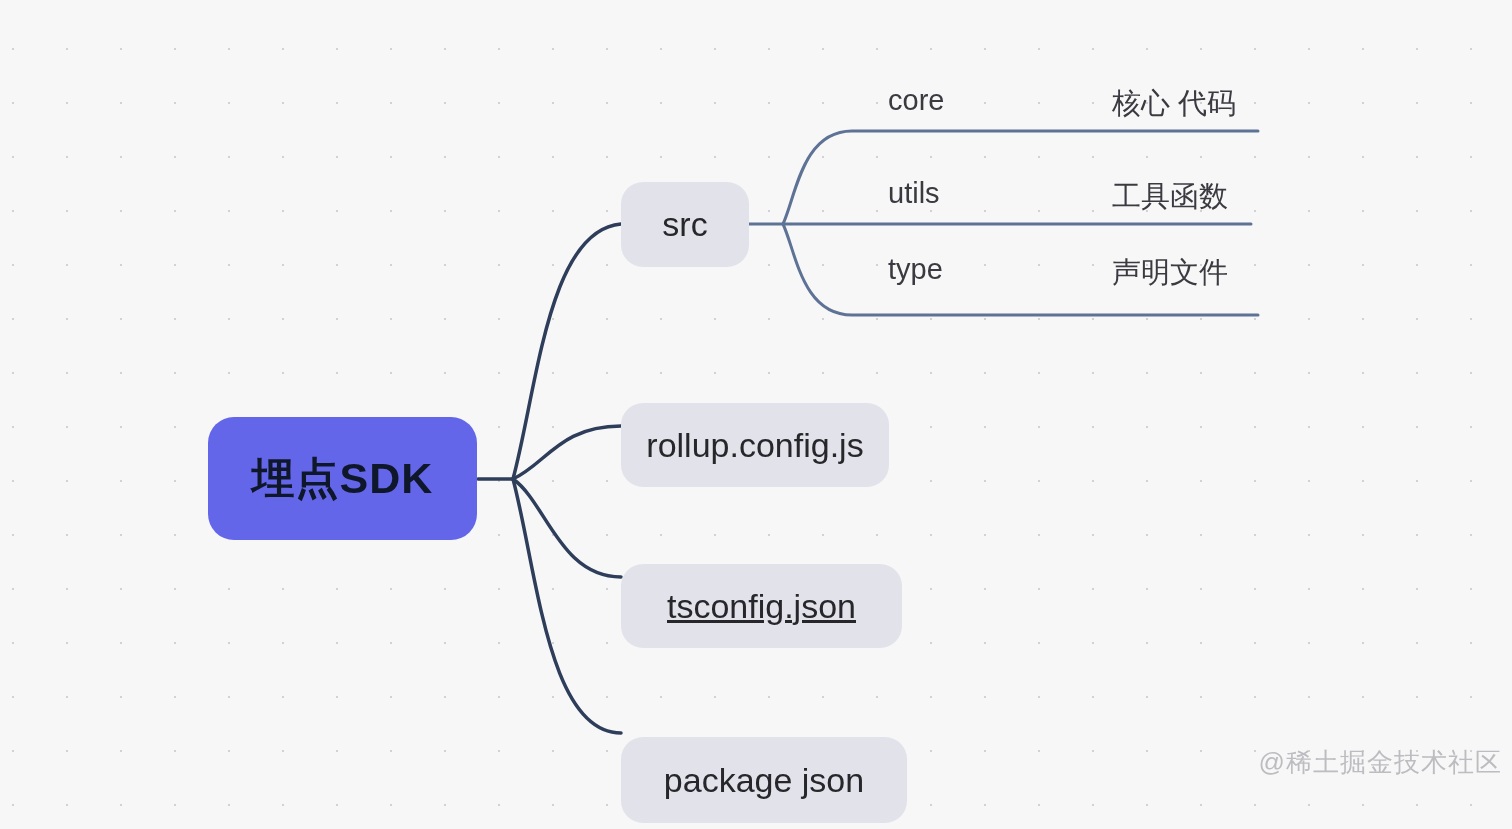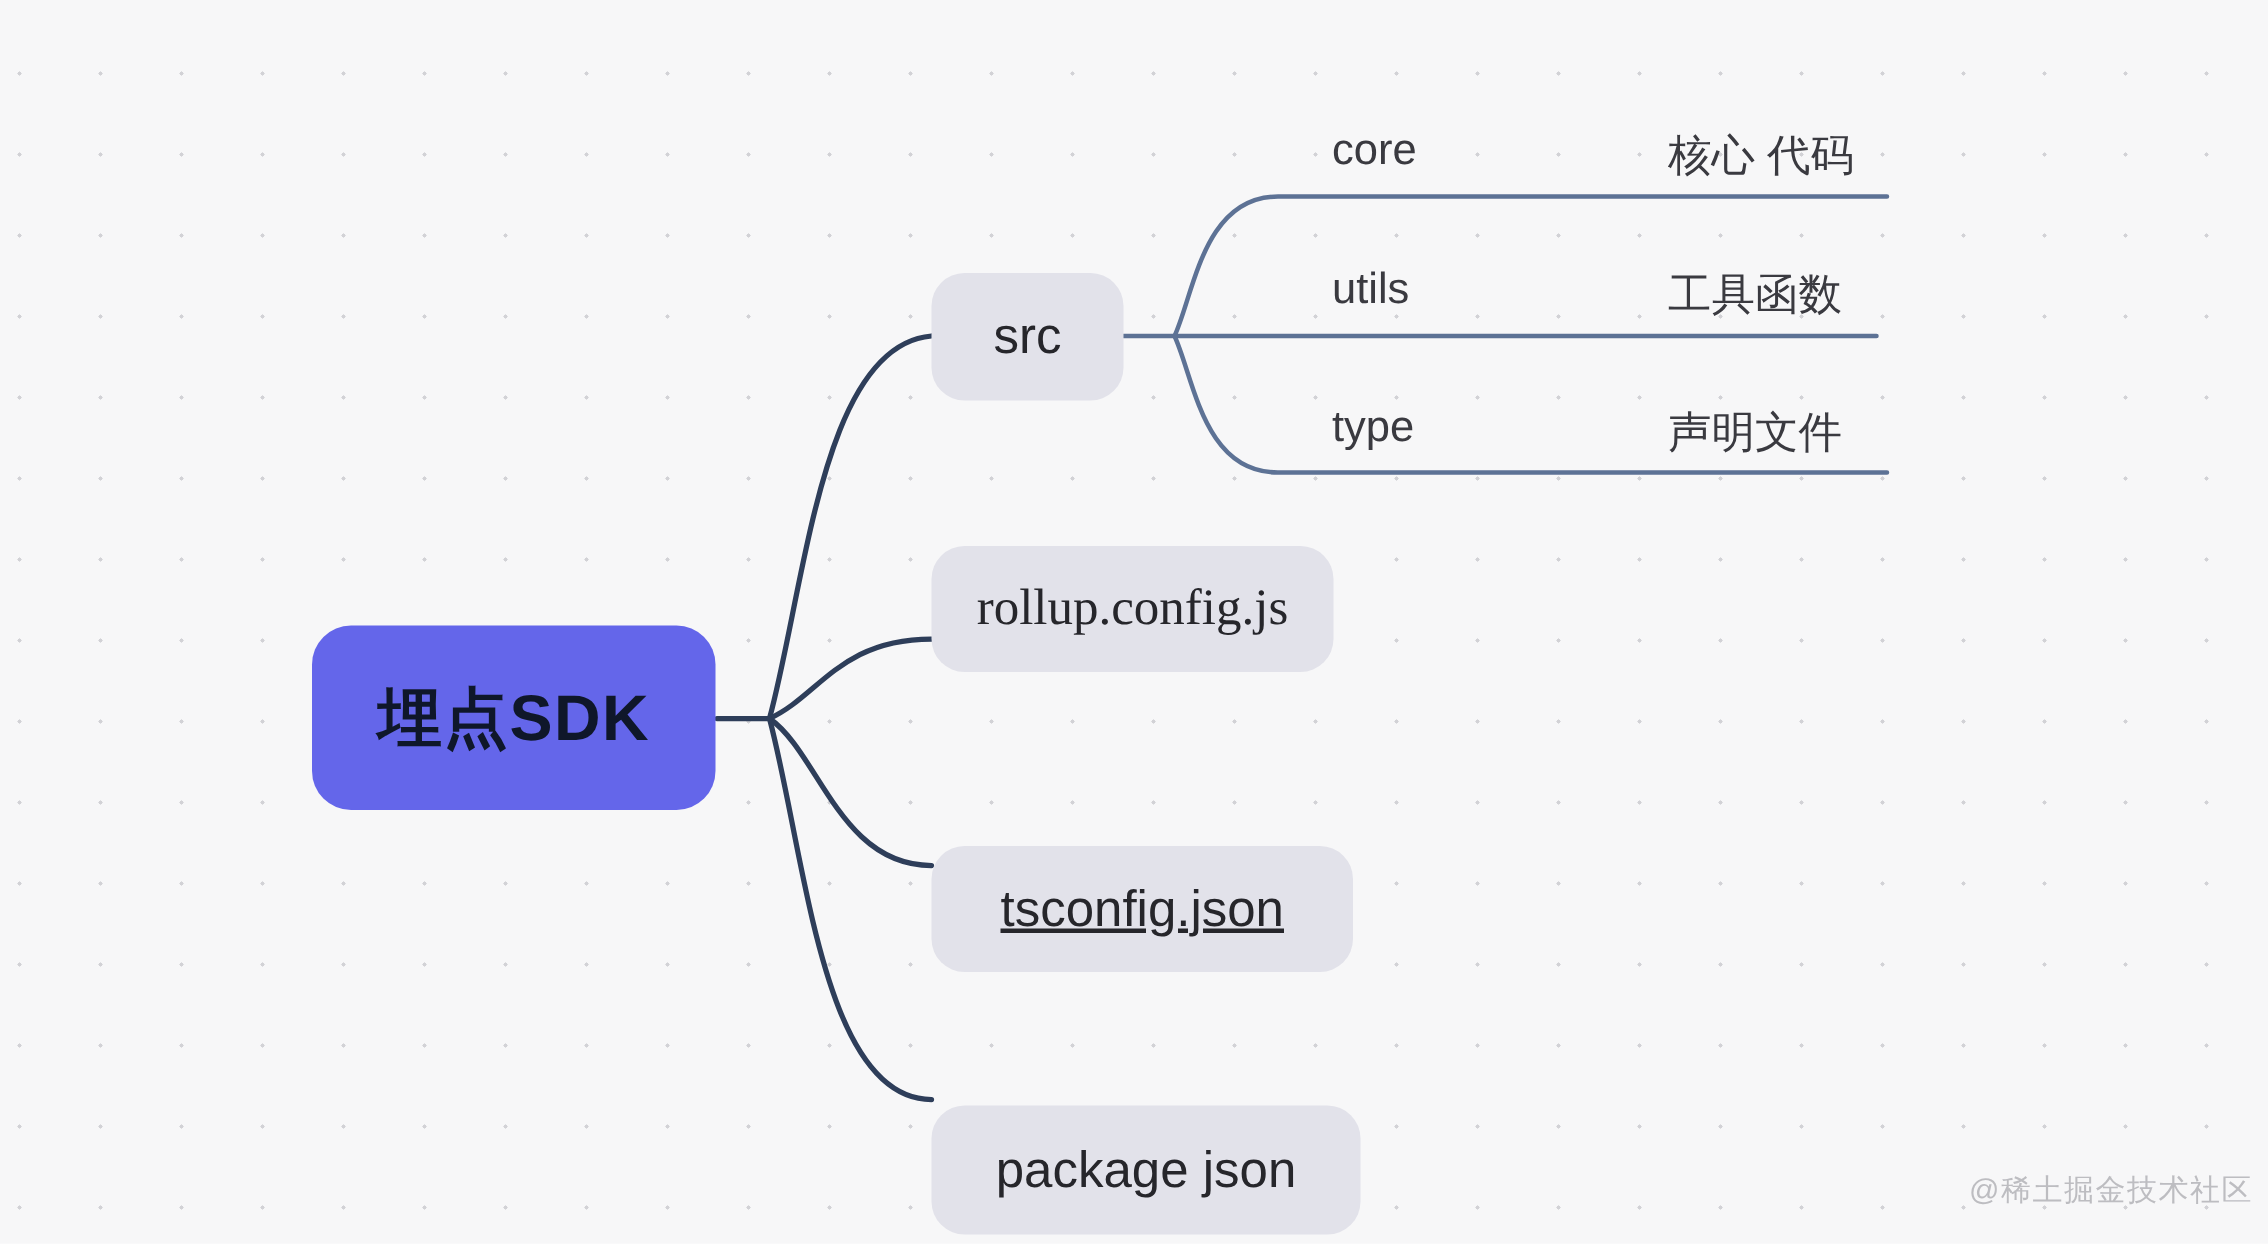--- a/index.html
+++ b/index.html
@@ -46,21 +46,21 @@
     font-weight: bold;
     letter-spacing: 1px;
   }
   .node-gray {
     background: #e2e2ea;
     border-radius: 22px;
     color: #26262b;
     font-size: 34px;
   }
   .node-src     { left: 621px; top: 182px; width: 128px; height: 85px; }
-  .node-rollup  { left: 621px; top: 364px; width: 268px; height: 84px; font-family: Liberation Serif, serif; }
+  .node-rollup  { left: 621px; top: 403px; width: 268px; height: 84px; }
   .node-tsconfig{ left: 621px; top: 564px; width: 281px; height: 84px; text-decoration: underline; }
   .node-package { left: 621px; top: 689px; width: 286px; height: 86px; margin-top: 48px; }
 
   .leaf-row {
     position: absolute;
     left: 888px;
     width: 372px;
     height: 34px;
     cursor: pointer;
   }
@@ -73,27 +73,27 @@
   }
   .leaf-desc {
     position: absolute;
     left: 224px; top: 0;
     font-size: 29px;
     color: #3a3a40;
     white-space: nowrap;
   }
   .leaf-core  { top: 84px;  }
   .leaf-utils { top: 177px; }
-  .leaf-type  { top: 269px; }
+  .leaf-type  { top: 253px; }
 
   .watermark {
     position: absolute;
     right: 10px;
-    top: 780px;
-    font-size: 20px;
+    top: 745px;
+    font-size: 26px;
     color: #bdbdc1;
     letter-spacing: 1px;
     text-align: right;
   }
 </style>
 </head>
 <body>
 
 <div class="canvas">
 

